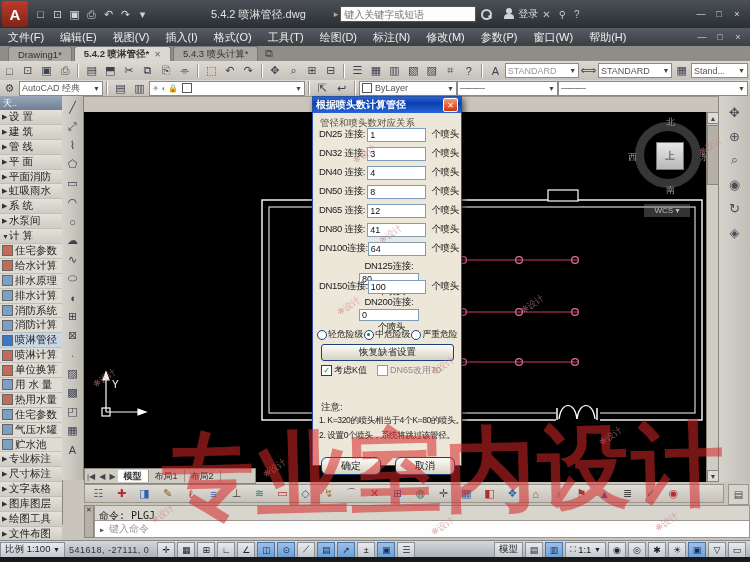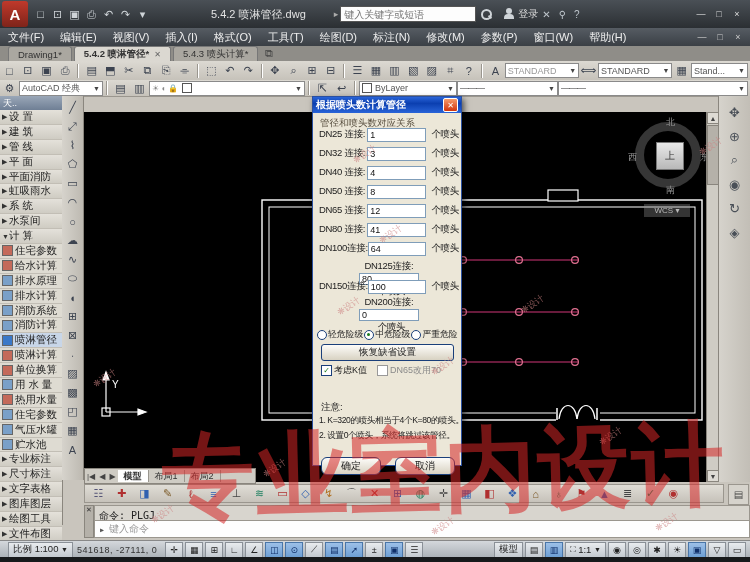--- a/index.html
+++ b/index.html
@@ -535,21 +535,21 @@
   <div id="tzright" class="abs">▤</div>
 
   <div id="cmdgrip" class="abs">✕</div>
   <div id="cmdhist" class="abs">命令: PLGJ</div>
   <div id="cmdinput" class="abs">
     <span style="color:#555;margin-right:4px">▸</span>
     <span>键入命令</span>
   </div>
 
   <div id="statusbar" class="abs">
-    <div class="st-btn" style="margin-left:8px">
+    <div class="st-btn" style="margin-left:0">
       <span>比例 1:100</span>&nbsp;<span style="font-size:7px">▼</span>
     </div>
     <span id="coords">541618, -27111, 0</span>
     <div id="st-toggles" style="display:flex;margin-left:6px">
         <div class="st-btn st-ico">✛</div>
         <div class="st-btn st-ico">▦</div>
         <div class="st-btn st-ico">⊞</div>
         <div class="st-btn st-ico">∟</div>
         <div class="st-btn st-ico">∠</div>
         <div class="st-btn st-ico on">◫</div>

